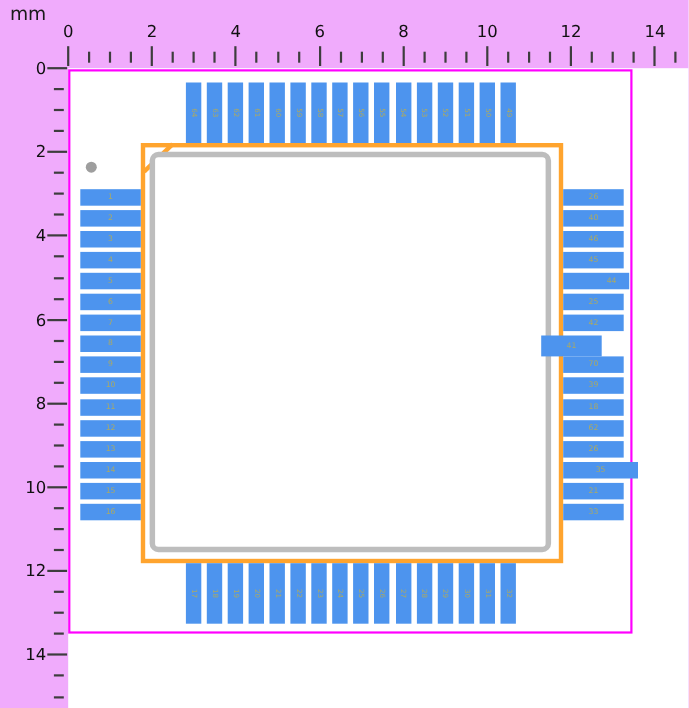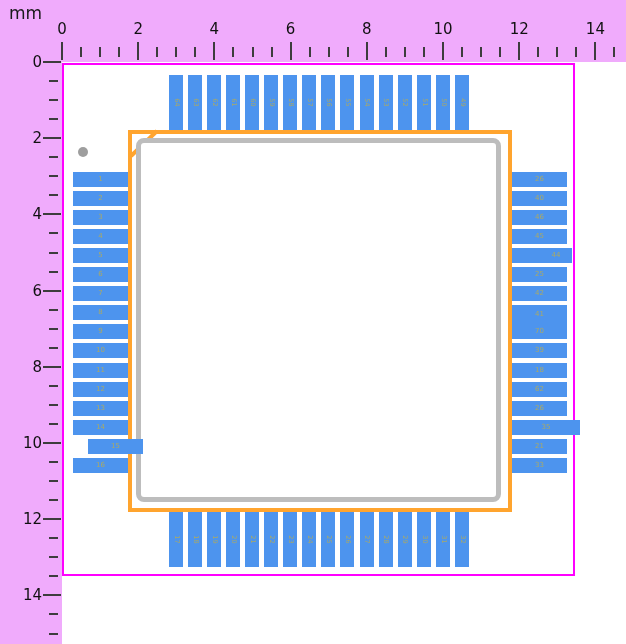--- a/index.html
+++ b/index.html
@@ -293,21 +293,21 @@
       </div>
       <div class="pad" style="left: 73px; top: 381.55px; width: 55px; height: 15px;">
         <span>12</span>
       </div>
       <div class="pad" style="left: 73px; top: 400.6px; width: 55px; height: 15px;">
         <span>13</span>
       </div>
       <div class="pad" style="left: 73px; top: 419.65px; width: 55px; height: 15px;">
         <span>14</span>
       </div>
-      <div class="pad" style="left: 88px; top: 438.7px; width: 55px; height: 15px;">
+      <div class="pad" style="left: 73px; top: 438.7px; width: 55px; height: 15px;">
         <span>15</span>
       </div>
       <div class="pad" style="left: 73px; top: 457.75px; width: 55px; height: 15px;">
         <span>16</span>
       </div>
       <div class="pad" style="left: 512px; top: 172px; width: 55px; height: 15px;">
         <span>26</span>
       </div>
       <div class="pad" style="left: 512px; top: 191.05px; width: 55px; height: 15px;">
         <span>40</span>
@@ -320,21 +320,21 @@
       </div>
       <div class="pad" style="left: 512px; top: 248.2px; width: 32px; height: 15px; padding-left: 28px;">
         <span>44</span>
       </div>
       <div class="pad" style="left: 512px; top: 267.25px; width: 55px; height: 15px;">
         <span>25</span>
       </div>
       <div class="pad" style="left: 512px; top: 286.3px; width: 55px; height: 15px;">
         <span>42</span>
       </div>
-      <div class="pad" style="left: 512px; top: 305.35px; width: 55px; height: 19px;">
+      <div class="pad" style="left: 492px; top: 305.35px; width: 55px; height: 19px;">
         <span>41</span>
       </div>
       <div class="pad" style="left: 512px; top: 324.4px; width: 55px; height: 15px;">
         <span>70</span>
       </div>
       <div class="pad" style="left: 512px; top: 343.45px; width: 55px; height: 15px;">
         <span>39</span>
       </div>
       <div class="pad" style="left: 512px; top: 362.5px; width: 55px; height: 15px;">
         <span>18</span>

